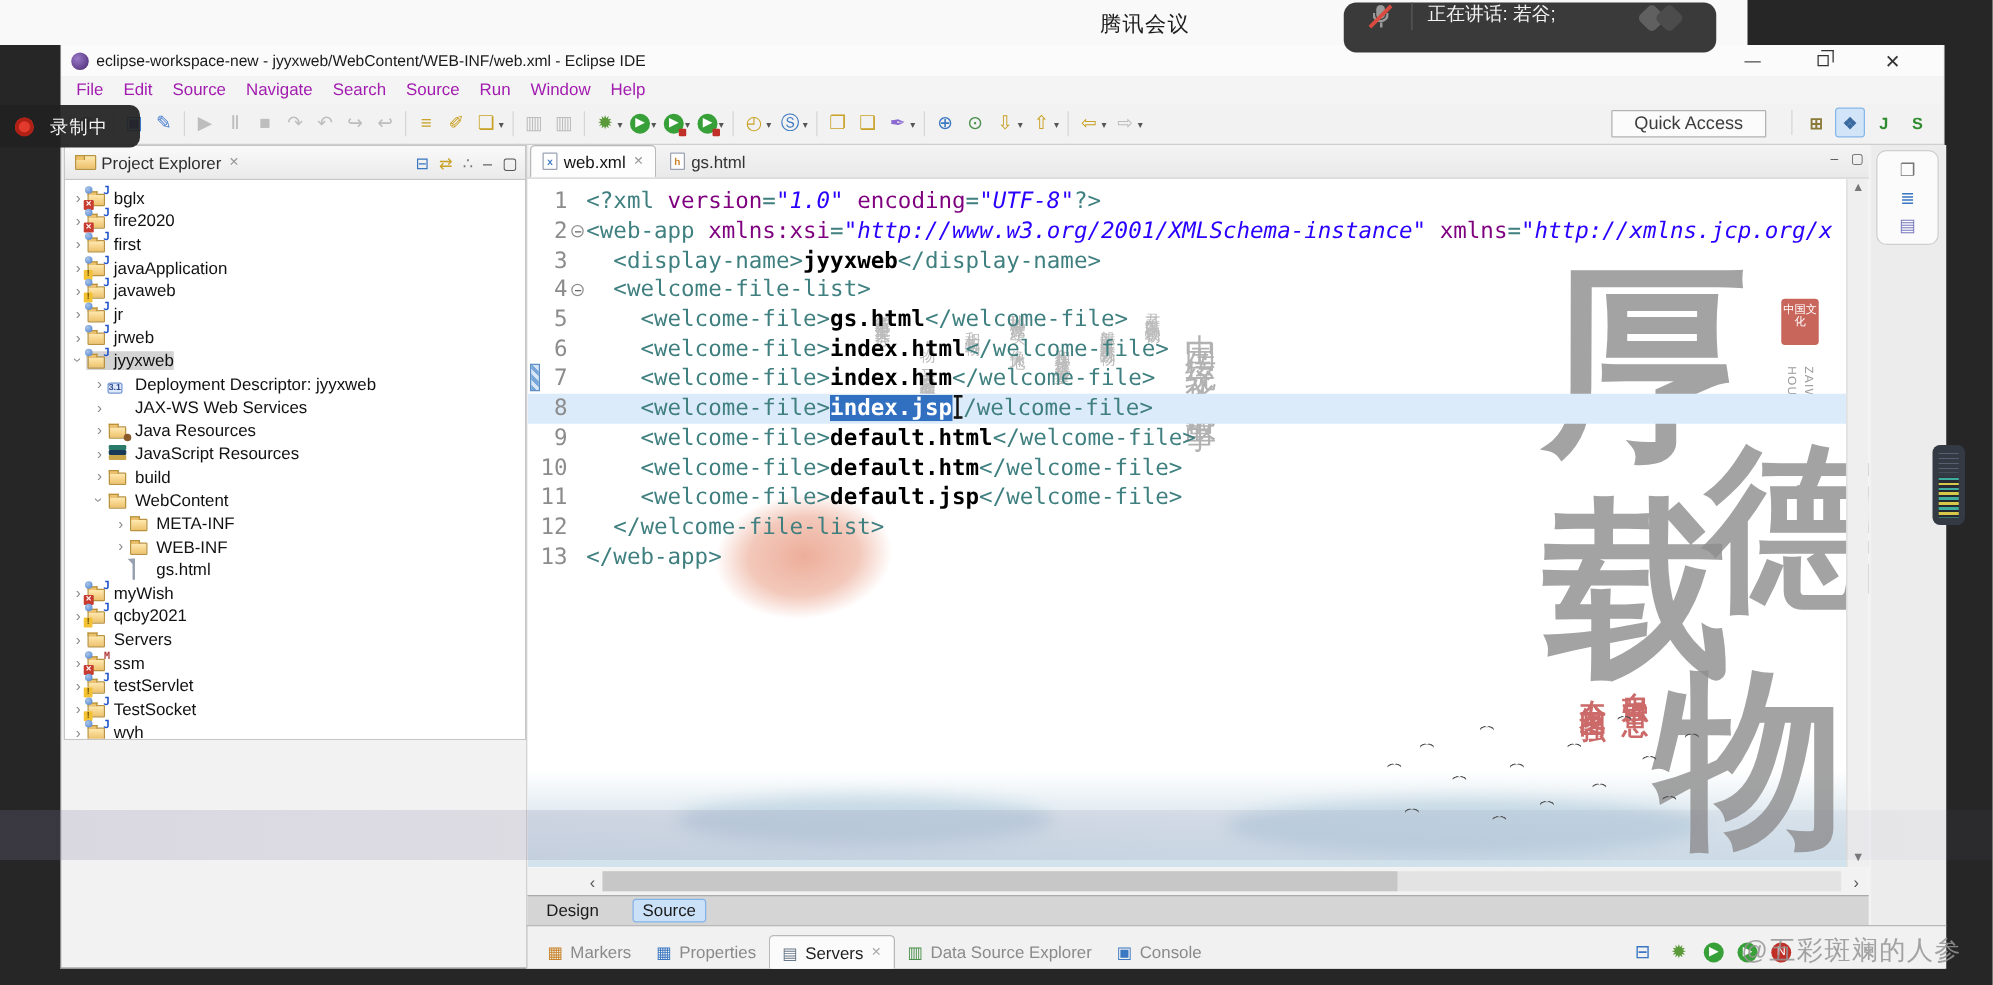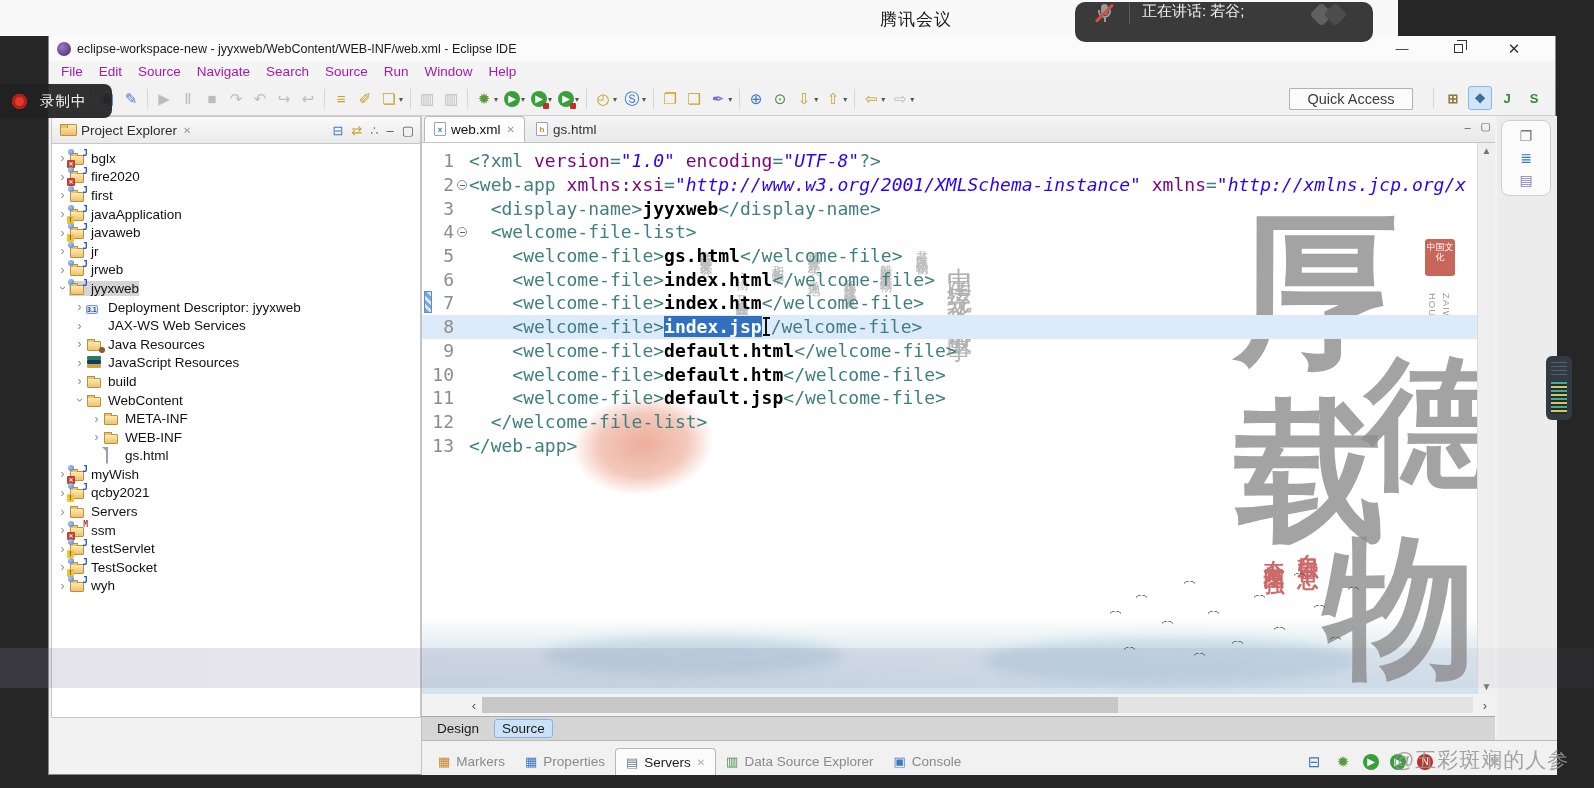--- a/index.html
+++ b/index.html
@@ -49,21 +49,21 @@
   .pico{width:24px;height:24px;display:flex;align-items:center;justify-content:center;font-size:13px;font-weight:bold;border-radius:3px}
   .pico.active{background:#d2e5f8;border:1px solid #86b7ea}
   .psep{width:1px;height:20px;background:#d6d6d6;margin-right:4px}
 
   
   .rec-badge{position:absolute;left:0;top:84px;width:112px;height:34px;background:rgba(33,33,33,.93);border-radius:0 8px 8px 0;display:flex;align-items:center;z-index:40}
   .rec-dot{width:15px;height:15px;border-radius:50%;background:#e23b2e;box-shadow:inset 0 0 0 3px #b02015;margin-left:12px}
   .rec-label{color:#f5f5f5;font-size:14.5px;margin-left:13px;letter-spacing:1px}
 
   
-  .explorer{position:absolute;left:2px;top:80px;width:370px;height:602px;background:#fff;border:1px solid #c6c6c6}
+  .explorer{position:absolute;left:2px;top:80px;width:370px;height:476px;background:#fff;border:1px solid #c6c6c6}
   .ex-head{height:27px;background:linear-gradient(#fafafa,#eaeaea);border-bottom:1px solid #c6c6c6;display:flex;align-items:center;position:relative}
   .ex-tab{display:flex;align-items:center;margin-left:8px}
   .ex-folder{position:relative;width:16px;height:12px;margin-right:5px}
   .ex-folder::before{content:"";position:absolute;left:0;bottom:0;width:15px;height:10px;background:linear-gradient(#ffe9b0,#edc06a);border:1px solid #b8923f;border-radius:1px}
   .ex-folder::after{content:"";position:absolute;left:0;top:0;width:6px;height:3px;background:#edc06a;border:1px solid #b8923f;border-bottom:none}
   .ex-title{font-size:13.5px;color:#2e2e2e}
   .ex-close{font-size:10px;color:#9a9a9a;margin-left:6px}
   .ex-icons{position:absolute;right:6px;display:flex;align-items:center;gap:8px}
   .ex-ic{font-size:13px}
   .tree{position:absolute;top:28px;left:0;right:0;bottom:0;overflow:hidden;padding-top:4px;background:#fff}
@@ -141,21 +141,21 @@
   .vscroll{position:absolute;right:0;top:0;width:18px;height:551px;background:#efefef;border-left:1px solid #dcdcdc}
   .vscroll .up{position:absolute;top:2px;left:0;right:0;text-align:center;font-size:10px;color:#777}
   .vscroll .dn{position:absolute;bottom:2px;left:0;right:0;text-align:center;font-size:10px;color:#777}
 
   .hscroll{position:absolute;left:0;right:0;top:578px;height:22px;background:#f2f2f2;display:flex;align-items:center}
   .hs-left{width:16px;text-align:center;color:#555;font-size:13px;margin-left:44px}
   .hs-track{position:relative;height:16px;flex:1;background:#e3e3e3;margin-right:4px}
   .hs-thumb{position:absolute;left:0;top:0;width:636px;height:16px;background:#c7c7c7}
   .hs-right{width:16px;text-align:center;color:#555;font-size:13px;margin-right:2px}
 
-  .viewtabs{position:absolute;left:0;right:0;top:600px;height:24px;background:#d5d5d5;border-top:1px solid #aaa;display:flex;align-items:center;padding-left:8px;gap:8px}
+  .viewtabs{position:absolute;left:0;right:0;top:600px;height:24px;background:#d5d5d5;border-top:1px solid #aaa;display:flex;align-items:center;padding-left:8px;gap:20px}
   .vtab{font-size:13.5px;color:#1a1a1a;padding:1px 7px}
   .vtab.active{background:#cbe1f8;border:1px solid #84b3e8;border-radius:3px}
 
   
   .minibar{position:absolute;left:1448px;top:80px;width:60px;height:624px;background:#ececec}
   .minipanel{position:absolute;left:4px;top:4px;width:50px;height:76px;background:#fbfbfb;border:1px solid #cfcfcf;border-radius:8px;display:flex;flex-direction:column;align-items:center;justify-content:space-around;padding:4px 0}
   .mini-ic{font-size:14px}
 
   
   .bpanel{position:absolute;left:372px;top:704px;width:1136px;height:35px;background:#f1f1f1;border-top:1px solid #b8b8b8;border-left:1px solid #c2c2c2}

